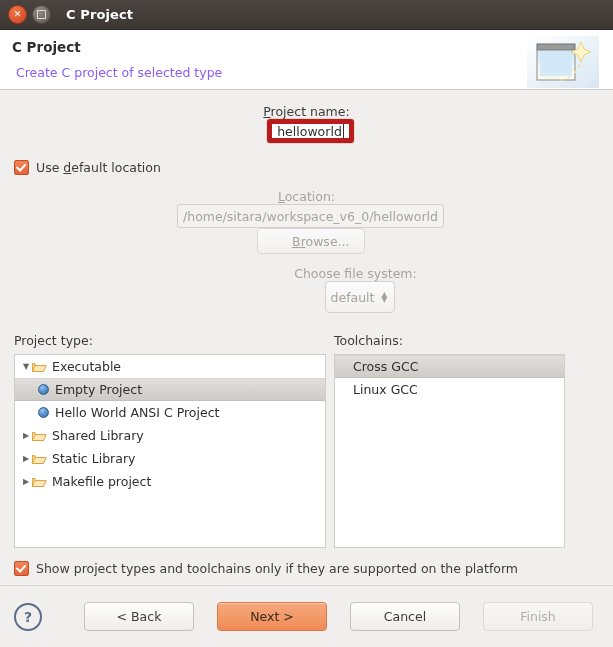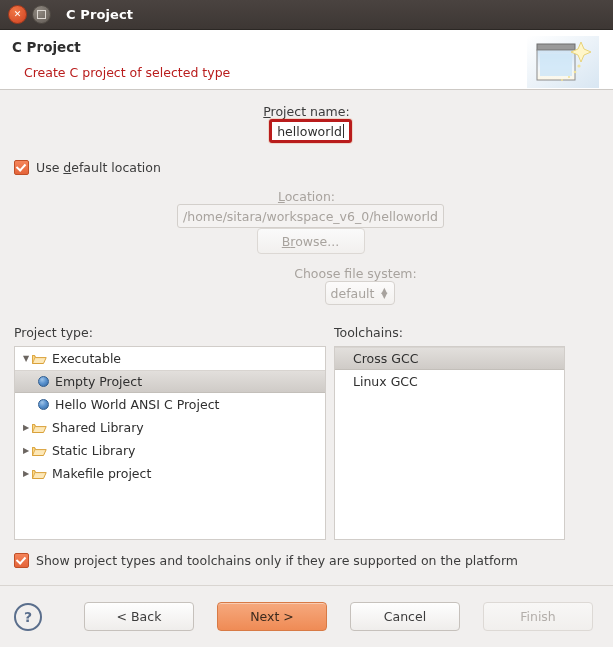--- a/index.html
+++ b/index.html
@@ -84,22 +84,22 @@
     box-sizing: border-box;
   }
   .header-title {
     font-size: 13.5px;
     font-weight: bold;
     color: #2f2f2f;
     margin-bottom: 10px;
   }
   .header-sub {
     font-size: 12.5px;
-    color: #b91c1c;
-    margin-left: 12px;
+    color: #8b5cf6;
+    margin-left: 4px;
   }
   .header-icon {
     position: absolute;
     right: 14px;
     top: 6px;
     width: 72px;
     height: 52px;
   }
 
   
@@ -125,21 +125,21 @@
   }
   .label.disabled {
     color: #a8a39e;
   }
   .mn { text-decoration: underline; }
 
   .textfield {
     flex: 1 1 auto;
     height: 24px;
     box-sizing: border-box;
-    border: 3px solid #b91c1c;
+    border: 5px solid #b91c1c;
     border-radius: 3px;
     background: #ffffff;
     margin-left: 8px;
     padding: 0 5px;
     font-size: 12.5px;
     color: #2f2f2f;
     display: flex;
     align-items: center;
     box-shadow: 0 0 0 1px rgba(224,108,56,0.20);
   }
@@ -195,38 +195,38 @@
     min-width: 56px;
     box-sizing: border-box;
     border: 1px solid #c6c1bc;
     border-radius: 4px;
     background: linear-gradient(to bottom, #fefefe 0%, #f1efed 100%);
     font-size: 12.5px;
     color: #3c3c3c;
     padding: 0 14px;
     display: flex;
     align-items: center;
-    justify-content: center;
+    justify-content: flex-end;
     cursor: pointer;
     font-family: inherit;
   }
   .btn.disabled {
     color: #a8a39e;
     background: linear-gradient(to bottom, #fafafa 0%, #f2f0ee 100%);
     border-color: #dcd8d4;
   }
   .btn-browse {
     margin-left: 8px;
     width: 108px;
     flex: none;
   }
 
   .spinner {
     width: 70px;
-    height: 24px;
+    height: 32px;
     box-sizing: border-box;
     border: 1px solid #d6d2ce;
     border-radius: 4px;
     background: linear-gradient(to bottom, #fcfbfb 0%, #f3f1ef 100%);
     margin-left: 8px;
     display: flex;
     align-items: center;
     padding: 0 5px;
     font-size: 12.5px;
     color: #a8a39e;

